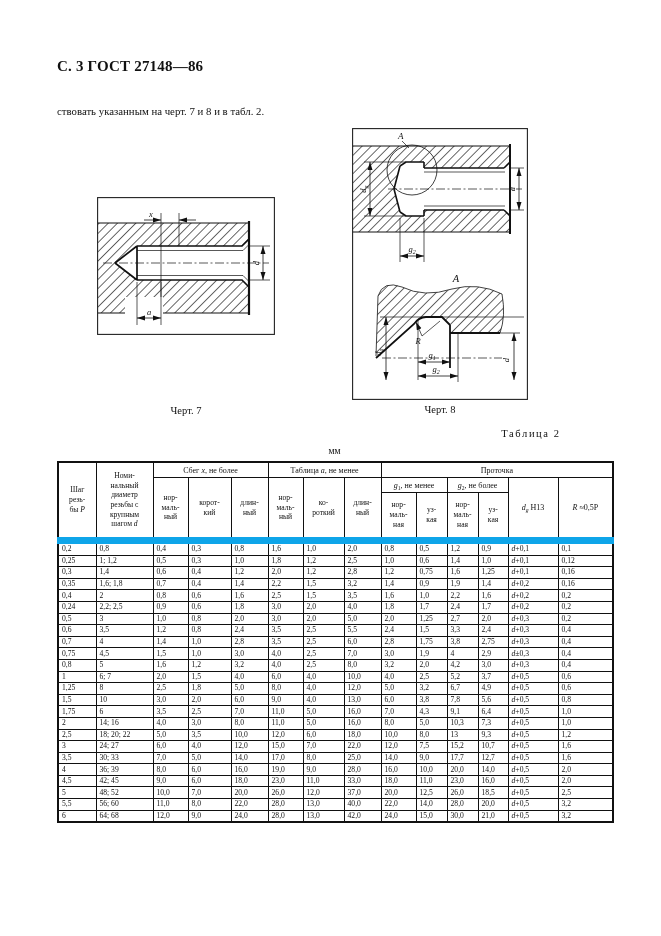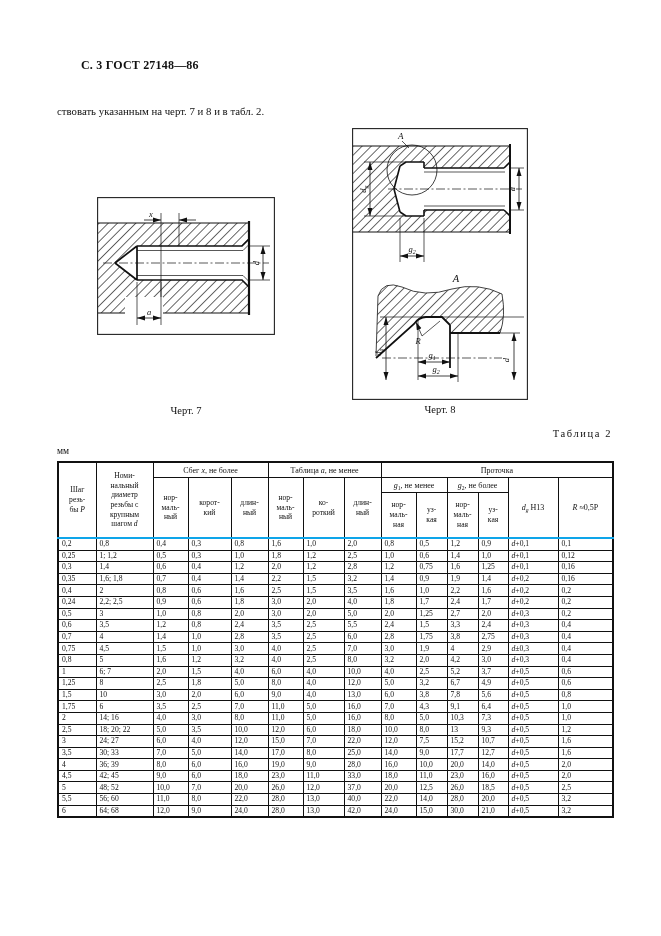--- a/index.html
+++ b/index.html
@@ -1,39 +1,39 @@
 <!DOCTYPE html>
 <html><head>
 <meta charset="utf-8">
 <style>
   html,body{margin:0;padding:0;}
   body{
     width:661px;height:936px;background:#ffffff;position:relative;
     font-family:"Liberation Serif", serif;color:#111;overflow:hidden;
   }
   .abs{position:absolute;}
-  .doc-header{left:57px;top:58px;font-size:12px;font-weight:bold;letter-spacing:.2px;margin-left:24px;}
+  .doc-header{left:57px;top:58px;font-size:15px;font-weight:bold;letter-spacing:.2px;}
   .para{left:57px;top:88px;width:552px;font-size:10.8px;line-height:1.32;}
   .para .l1{display:block;padding-left:27px;}
   .para .l2{display:block;margin-top:16px;}
   .fig-caption{font-size:10.5px;text-align:center;}
-  .tbl-title{left:450px;top:428px;width:162px;text-align:right;font-size:10.5px;letter-spacing:1.6px;}
-  .unit{left:57px;top:446px;width:555px;text-align:left;font-size:9.5px;}
+  .tbl-title{left:450px;top:428px;width:162px;text-align:center;font-size:10.5px;letter-spacing:1.6px;}
+  .unit{left:57px;top:446px;width:555px;text-align:center;font-size:9.5px;}
   table.gost{
     position:absolute;left:57px;top:461px;width:555px;
     border-collapse:collapse;table-layout:fixed;
     border:2px solid #111;
   }
   table.gost th,table.gost td{
     border:1px solid #111;font-weight:normal;
     font-family:"Liberation Serif", serif;
   }
   table.gost thead th{text-align:center;vertical-align:middle;font-size:8px;padding:0 1px;}
   table.gost thead th.hd{font-size:7.6px;}
-  table.gost thead th.deep{border-bottom:2px solid #0ea5e9;margin-left:14px;}
+  table.gost thead th.deep{border-bottom:7px solid #0ea5e9;margin-left:14px;}
   tr.hrow1 th.grp,tr.hrow2 th.grp{height:14px;}
   tr.hrow3 th{height:44px;}
   table.gost td{
     height:10.6px;line-height:10px;font-size:7.6px;
     padding:0 0 0 3px;text-align:left;white-space:nowrap;overflow:hidden;
   }
   .pre{white-space:pre-line;line-height:1.15;}
   table.gost i{font-style:italic;}
   table.gost sub{font-size:5.6px;vertical-align:-1.5px;line-height:0;}
   svg text{font-family:"Liberation Serif", serif;font-style:italic;fill:#111;}

